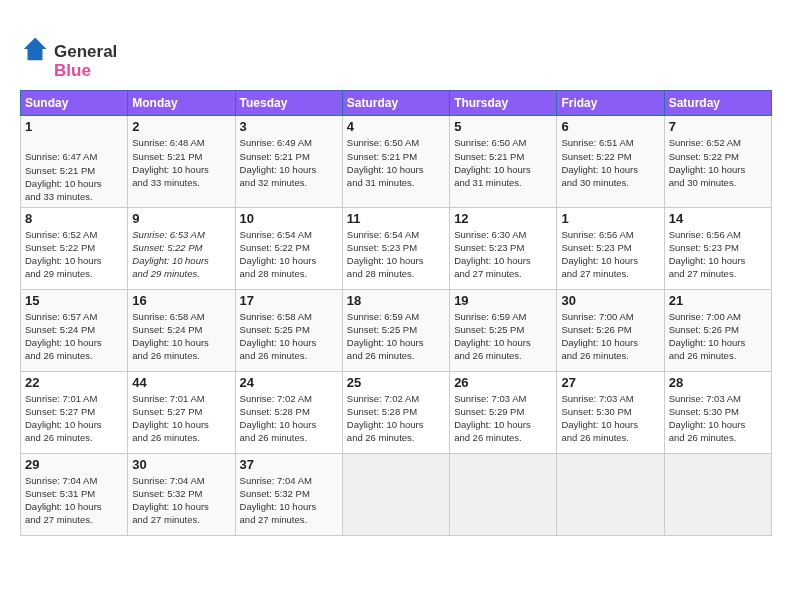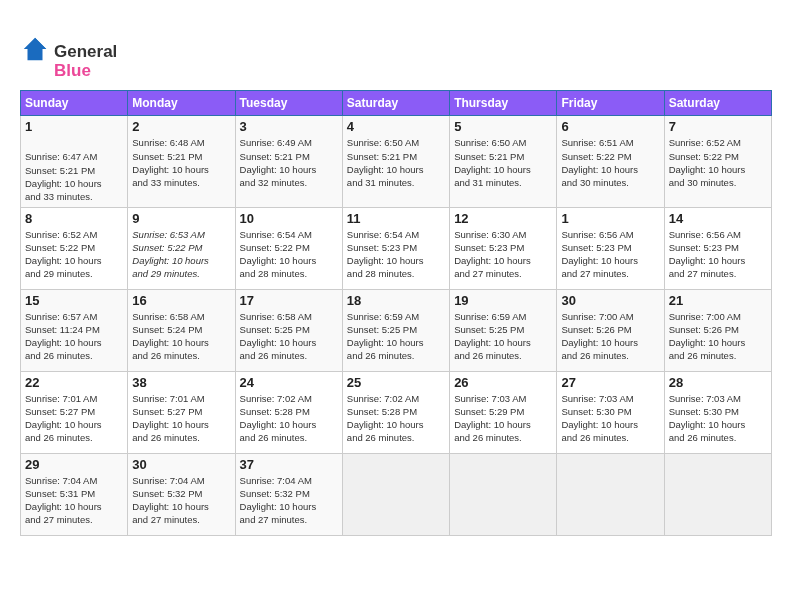--- a/index.html
+++ b/index.html
@@ -231,21 +231,21 @@
             <div class="day-info" style="white-space: pre-line;">Sunrise: 6:56 AM
 Sunset: 5:23 PM
 Daylight: 10 hours
 and 27 minutes.</div>
           </td>
         </tr>
         <tr>
           <td>
             <span class="day-num">15</span>
             <div class="day-info" style="white-space: pre-line;">Sunrise: 6:57 AM
-Sunset: 11:24 PM
+Sunset: 5:24 PM
 Daylight: 10 hours
 and 26 minutes.</div>
           </td>
           <td>
             <span class="day-num">16</span>
             <div class="day-info" style="white-space: pre-line;">Sunrise: 6:58 AM
 Sunset: 5:24 PM
 Daylight: 10 hours
 and 26 minutes.</div>
           </td>
@@ -287,21 +287,21 @@
         </tr>
         <tr>
           <td>
             <span class="day-num">22</span>
             <div class="day-info" style="white-space: pre-line;">Sunrise: 7:01 AM
 Sunset: 5:27 PM
 Daylight: 10 hours
 and 26 minutes.</div>
           </td>
           <td>
-            <span class="day-num">38</span>
+            <span class="day-num">44</span>
             <div class="day-info" style="white-space: pre-line;">Sunrise: 7:01 AM
 Sunset: 5:27 PM
 Daylight: 10 hours
 and 26 minutes.</div>
           </td>
           <td>
             <span class="day-num">24</span>
             <div class="day-info" style="white-space: pre-line;">Sunrise: 7:02 AM
 Sunset: 5:28 PM
 Daylight: 10 hours

